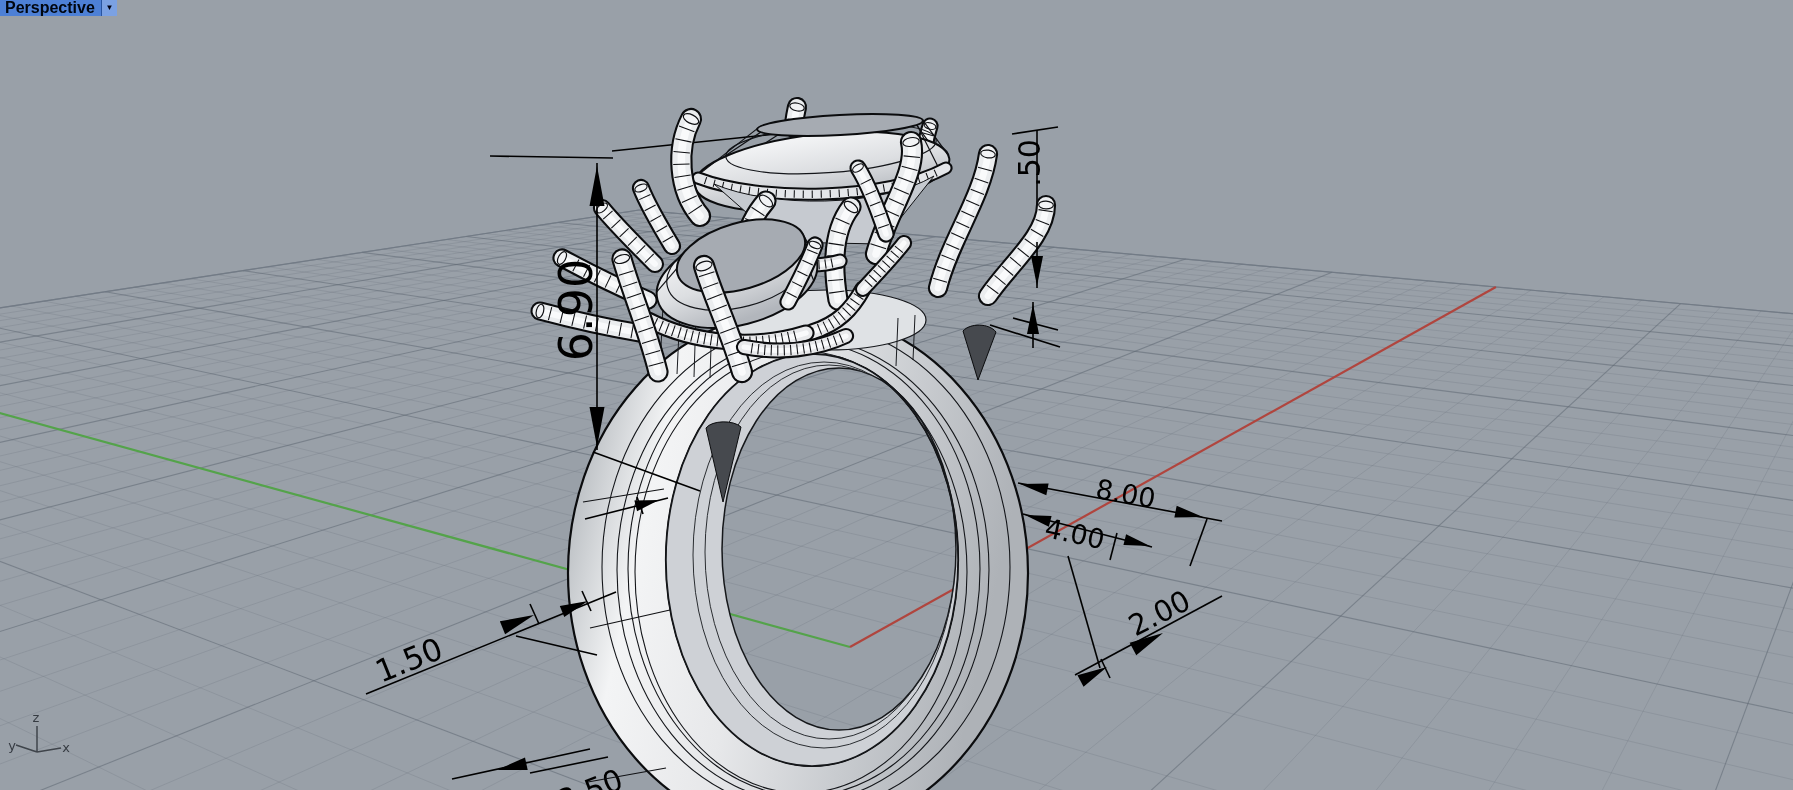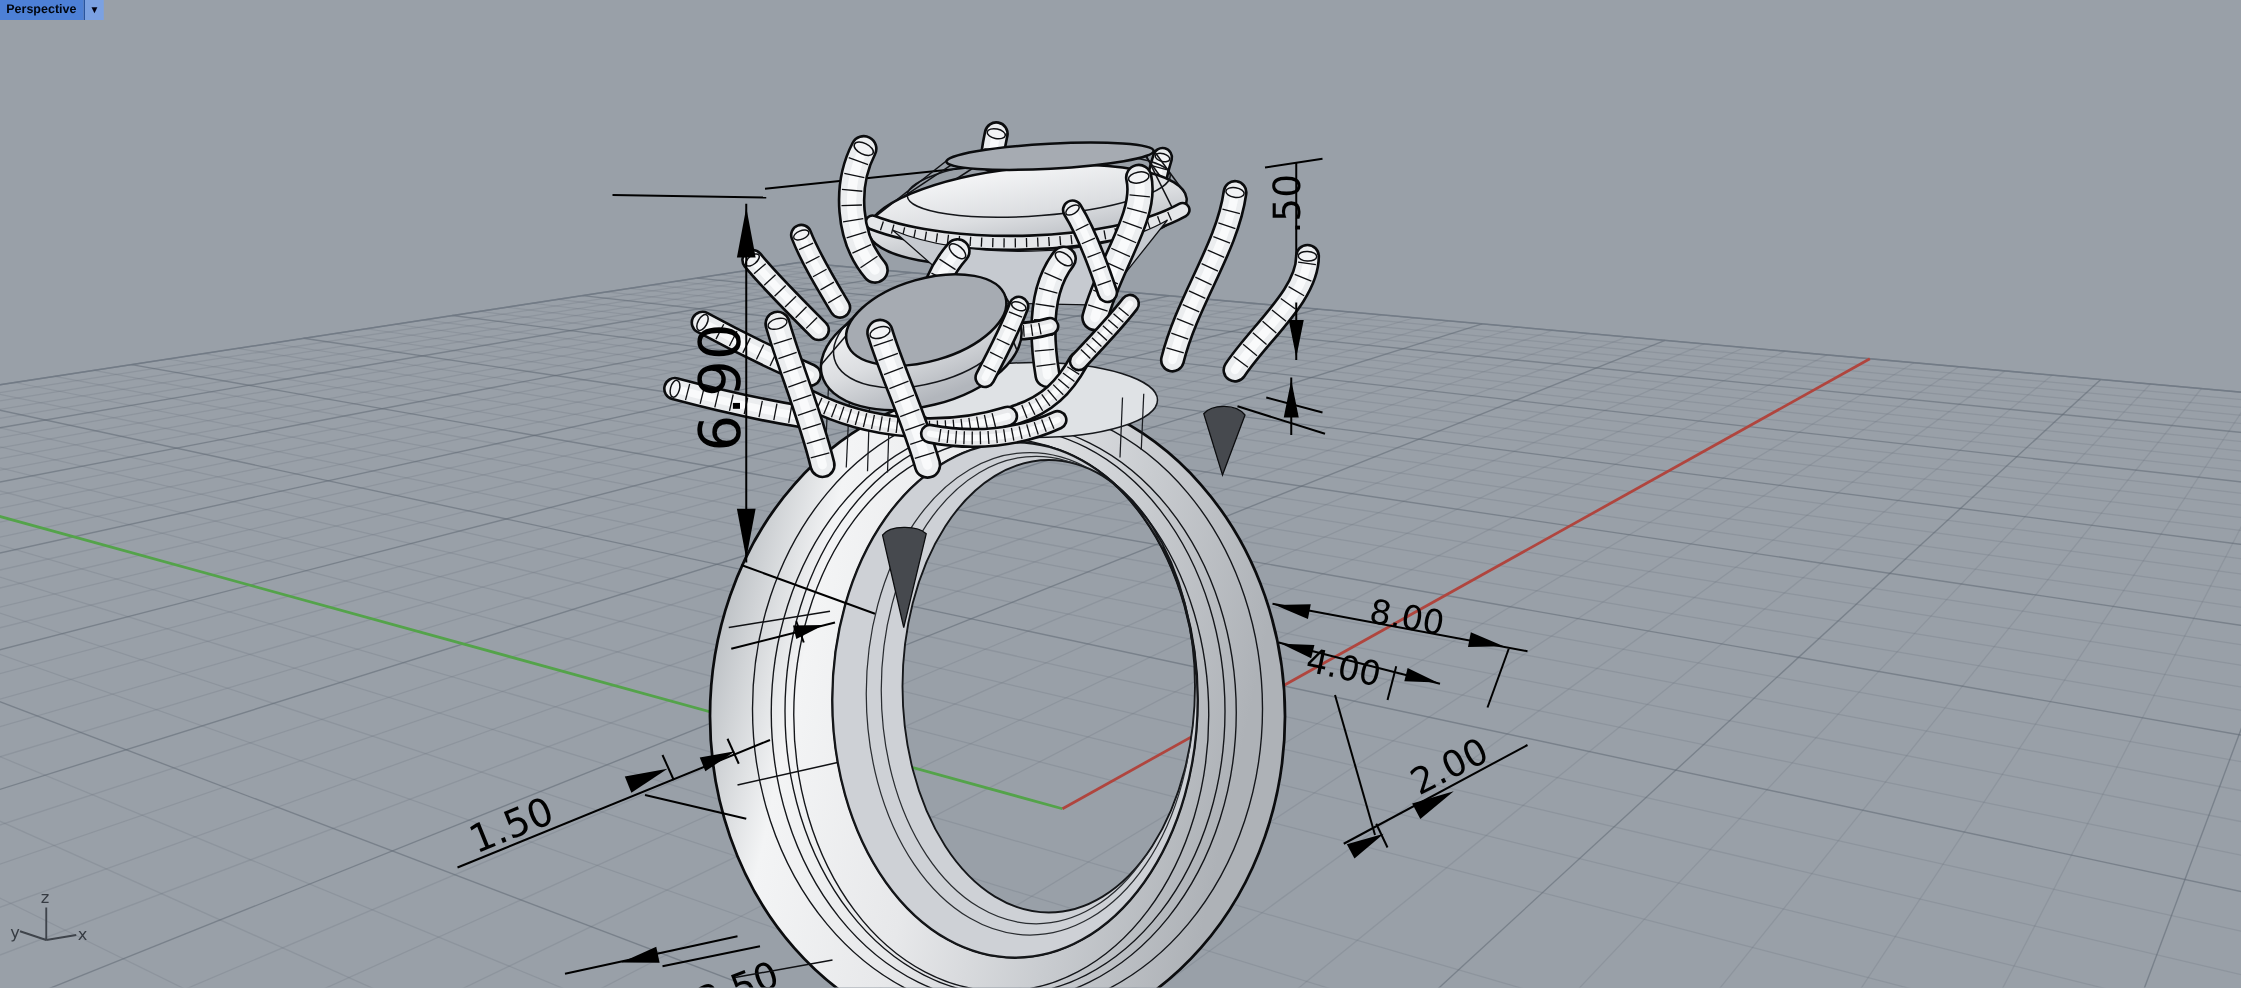--- a/index.html
+++ b/index.html
@@ -5,21 +5,21 @@
   :root{
     --background:#99a0a8; --title-bg:#4d80d6; --title-drop-bg:#7ba1e2; --title-text:#00060f;
     --stone-table:#a6abb2;
   }
   html,body{margin:0;padding:0;width:1793px;height:790px;overflow:hidden;background:var(--background);
     font-family:"Liberation Sans",sans-serif;}
   #viewport{position:absolute;inset:0;width:1793px;height:790px;}
   #scene{position:absolute;left:0;top:0;width:1793px;height:790px;display:block;}
   #vp-tab{position:absolute;left:0;top:0;z-index:10;display:flex;align-items:stretch;height:16px;
     user-select:none;cursor:default;}
-  #vp-tab .vp-title{background:var(--title-bg);color:var(--title-text);font-size:10px;font-weight:bold;
+  #vp-tab .vp-title{background:var(--title-bg);color:var(--title-text);font-size:16px;font-weight:bold;
     line-height:16px;padding:0 6px 0 5px;letter-spacing:0px;}
   #vp-tab .vp-drop{background:var(--title-drop-bg);border-left:1px solid #29549e;width:15px;
     display:flex;align-items:center;justify-content:center;color:#001;font-size:8px;line-height:8px;}
   text.dim{font-family:"DejaVu Sans",sans-serif;fill:#000;}
   text.gnomon-label{font-family:"DejaVu Sans",sans-serif;fill:#363b42;font-size:13px;}
 </style>
 </head>
 <body>
 
 <div id="viewport">

